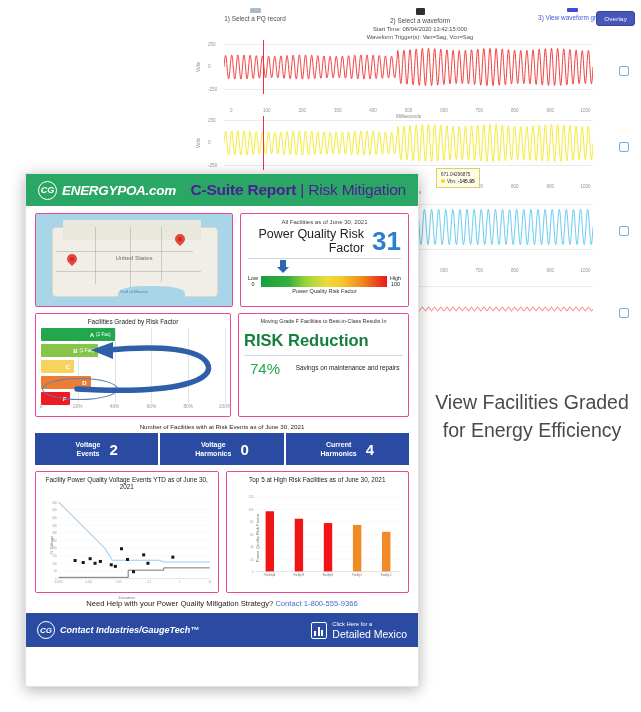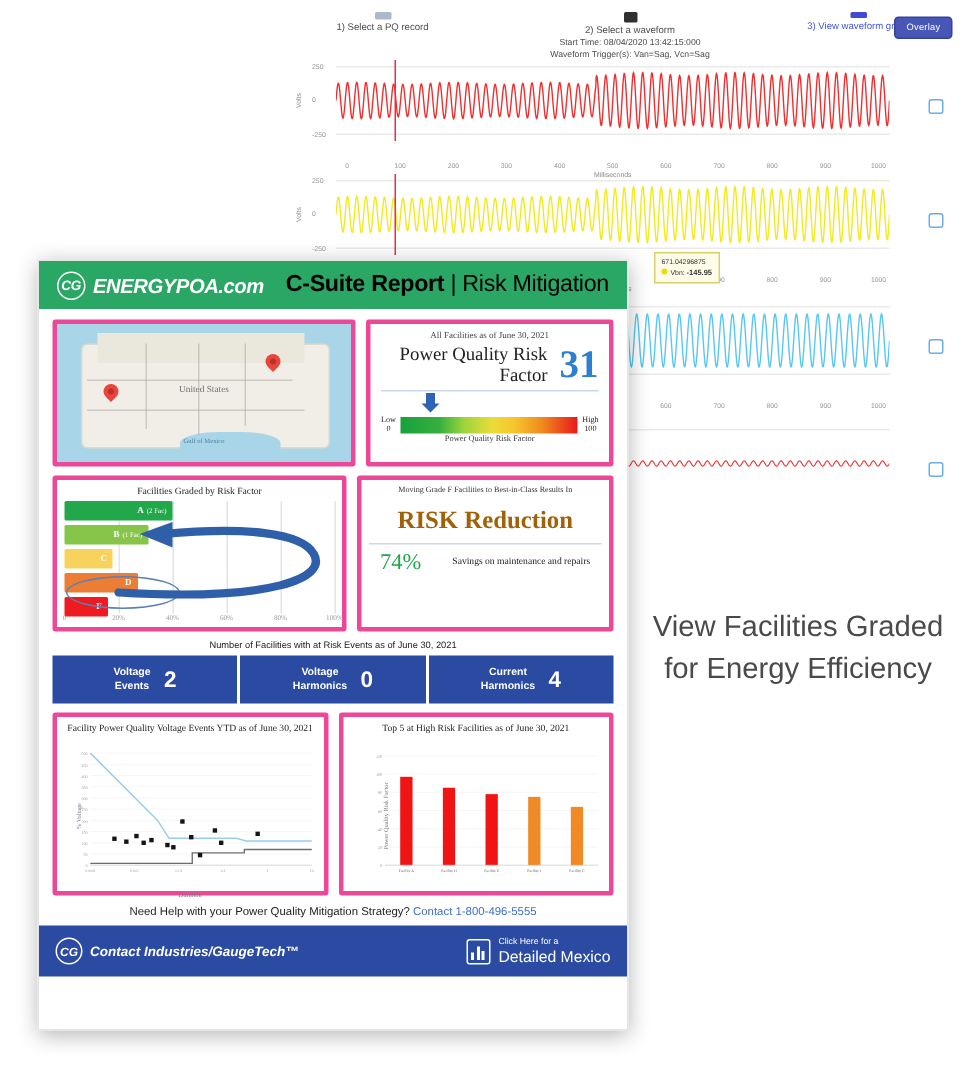--- a/index.html
+++ b/index.html
@@ -53,46 +53,46 @@
     border:1.3px solid #57a3e8;border-radius:2px;background:#fff;
   }
   .tooltip{
     position:absolute;left:246px;top:168px;background:#fffde9;border:1px solid #d9d06a;
     padding:2px 4px;font-size:4.6px;color:#333;line-height:7px;z-index:4;
   }
   .tooltip .dot{display:inline-block;width:4px;height:4px;background:#f2dd00;border-radius:50%;margin-right:2px;}
   .tooltip b{font-size:5px;}
   
   #caption{
-    position:absolute;left:432px;top:404px;width:200px;text-align:center;
+    position:absolute;left:432px;top:388px;width:200px;text-align:center;
     font-size:19.5px;line-height:28px;color:#4a4a4a;
   }
   
   #report{
     position:absolute;left:25px;top:173px;width:392px;height:512px;
     background:#fff;box-shadow:0 3px 14px rgba(0,0,0,.30);
     border:1px solid #e3e3e3;overflow:hidden;
   }
   .rpt-head{
     height:32px;background:#2aa665;display:flex;align-items:center;
     justify-content:space-between;padding:0 12px;
   }
   .brand{display:flex;align-items:center;gap:5px;color:#fff;}
   .brand .cg{
     width:17px;height:17px;border:1.8px solid #fff;border-radius:50%;
     font-size:9px;font-weight:bold;display:flex;align-items:center;justify-content:center;
     font-style:italic;
   }
   .brand .bt{font-size:13.5px;font-weight:bold;font-style:italic;letter-spacing:-.3px;}
-  .rpt-title{color:#000000;font-size:15.5px;letter-spacing:-.2px;}
+  .rpt-title{color:#4c1d95;font-size:15.5px;letter-spacing:-.2px;}
   .rpt-title b{font-weight:bold;}
   .rpt-title span{font-weight:normal;}
   .rpt-body{padding:7px 9px 0;}
   .row1{display:flex;gap:7px;}
-  .card{border:3px solid #ec4899;background:#fff;border-radius:2px;font-family:Liberation Serif, serif;}
+  .card{border:1px solid #ec4899;background:#fff;border-radius:2px;}
   .map{width:196px;height:92px;position:relative;overflow:hidden;background:#a8d5e8;}
   .land{position:absolute;left:8%;top:14%;width:84%;height:74%;background:#f0eee6;border:1px solid #ddd8c8;border-radius:4px;}
   .land2{position:absolute;left:14%;top:6%;width:70%;height:22%;background:#eae7dd;}
   .gulf{position:absolute;left:42%;top:78%;width:34%;height:20%;background:#a8d5e8;border-radius:40%;}
   .mapname{position:absolute;left:0;right:0;top:44%;text-align:center;font-size:6.2px;color:#6d6d6d;}
   .gulfname{position:absolute;left:50%;top:82%;transform:translateX(-50%);font-size:4.4px;color:#4f7fa0;text-align:center;line-height:5px;}
   .pin{position:absolute;width:10px;height:14px;}
   .pin i{position:absolute;left:0;top:0;width:10px;height:10px;background:#e8453c;border-radius:50% 50% 50% 0;transform:rotate(-45deg);display:block;}
   .pin i::after{content:"";position:absolute;left:3px;top:3px;width:4px;height:4px;background:#b8322b;border-radius:50%;}
   .pin.p1{left:16%;top:44%;}
@@ -120,21 +120,21 @@
   .gbar{height:13px;border-radius:1px;display:flex;align-items:center;justify-content:flex-end;padding-right:4px;box-sizing:border-box;color:#fff;font-size:6px;font-weight:bold;}
   .gbar .sm{font-weight:normal;font-size:4.6px;margin-left:2px;}
   .gax{position:absolute;left:0;right:0;bottom:9px;top:0;pointer-events:none;}
   .gvl{position:absolute;top:0;bottom:0;width:1px;background:#e4e4e4;}
   .gxlabels{position:absolute;left:0;right:0;bottom:0;height:8px;}
   .gxt{position:absolute;font-size:4.8px;color:#9a9a9a;transform:translateX(-50%);}
   .ellipse{position:absolute;left:1px;bottom:12px;width:74px;height:20px;border:1.4px solid #5c7fb5;border-radius:50%;}
   .loop{position:absolute;left:20px;bottom:13px;width:160px;height:60px;}
   .risk{flex:1;padding:4px 5px;box-sizing:border-box;height:104px;display:flex;flex-direction:column;}
   .risk-top{font-size:5.4px;color:#333;text-align:center;line-height:7px;}
-  .risk-big{font-size:16.5px;color:#a16207;font-weight:bold;text-align:center;margin:6px 0 5px;}
+  .risk-big{font-size:16.5px;color:#15803d;font-weight:bold;margin:6px 0 5px;}
   .risk-rule{border-top:1px solid #cfd9e6;margin-bottom:4px;}
   .risk-item{display:flex;align-items:center;gap:6px;margin-bottom:6px;}
   .risk-num{font-size:15px;color:#1fa84b;width:42px;text-align:center;}
   .risk-txt{font-size:6.4px;color:#222;line-height:8.5px;flex:1;text-align:center;}
   .kpi-wrap{margin-top:6px;}
   .kpi-title{font-size:6.2px;color:#222;text-align:center;margin-bottom:3px;}
   .kpi-row{display:flex;gap:2px;}
   .kpi{
     flex:1;background:#2b4ba3;color:#fff;height:32px;display:flex;
     align-items:center;justify-content:center;gap:9px;
@@ -519,21 +519,21 @@
               <text x="135.2" y="93" font-size="2.8" fill="#666" text-anchor="middle">Facility I</text>
               <rect x="161.9" y="45.333333333333336" width="9" height="42.666666666666664" fill="#f08a25"></rect>
               <text x="166.4" y="93" font-size="2.8" fill="#666" text-anchor="middle">Facility C</text>
               <line x1="26" y1="88" x2="182" y2="88" stroke="#ccc" stroke-width="0.5"></line>
             </svg>
         </div>
       </div>
     </div>
 
     <div class="foot-note">
-      <span>Need Help with your Power Quality Mitigation Strategy? </span><a href="#">Contact 1-800-496-5555</a>
+      <span>Need Help with your Power Quality Mitigation Strategy? </span><a href="#">Contact 1-800-555-9366</a>
     </div>
   </div>
 
   <div class="rpt-foot">
     <div class="foot-brand">
       <span class="cg">CG</span>
       <span class="ft">Contact Industries/GaugeTech™</span>
     </div>
     <div class="foot-cta">
       <span class="bars">

